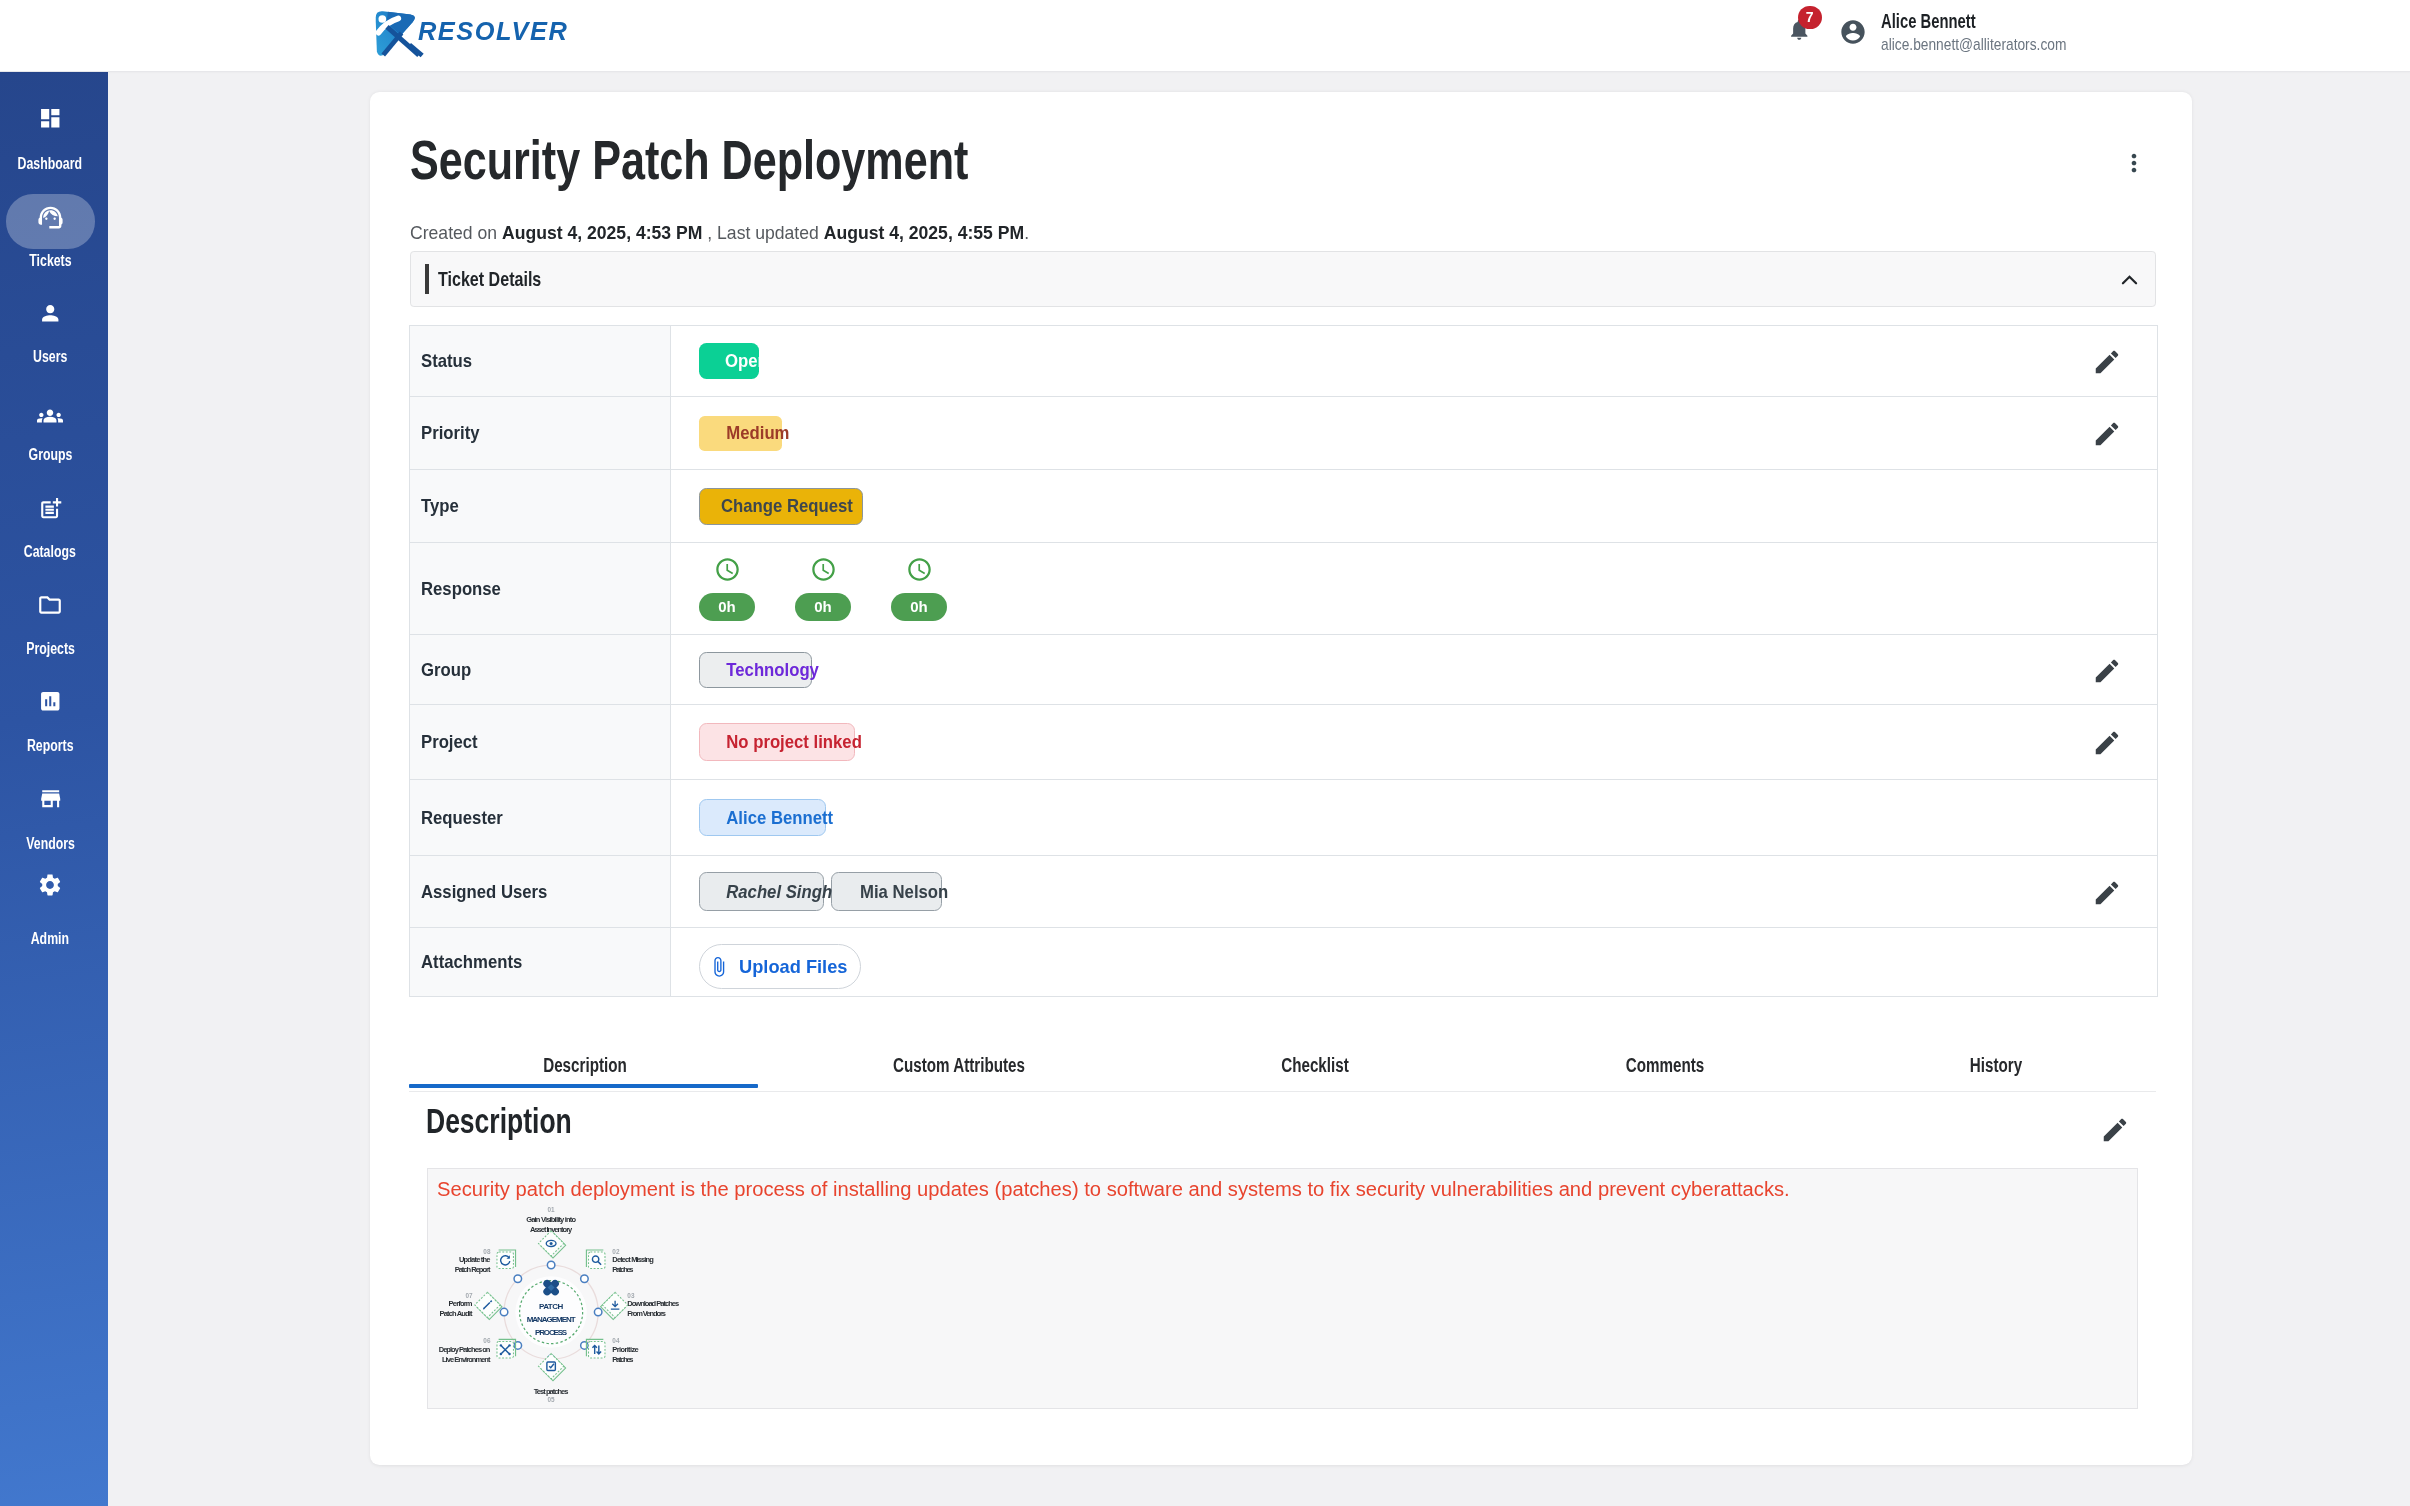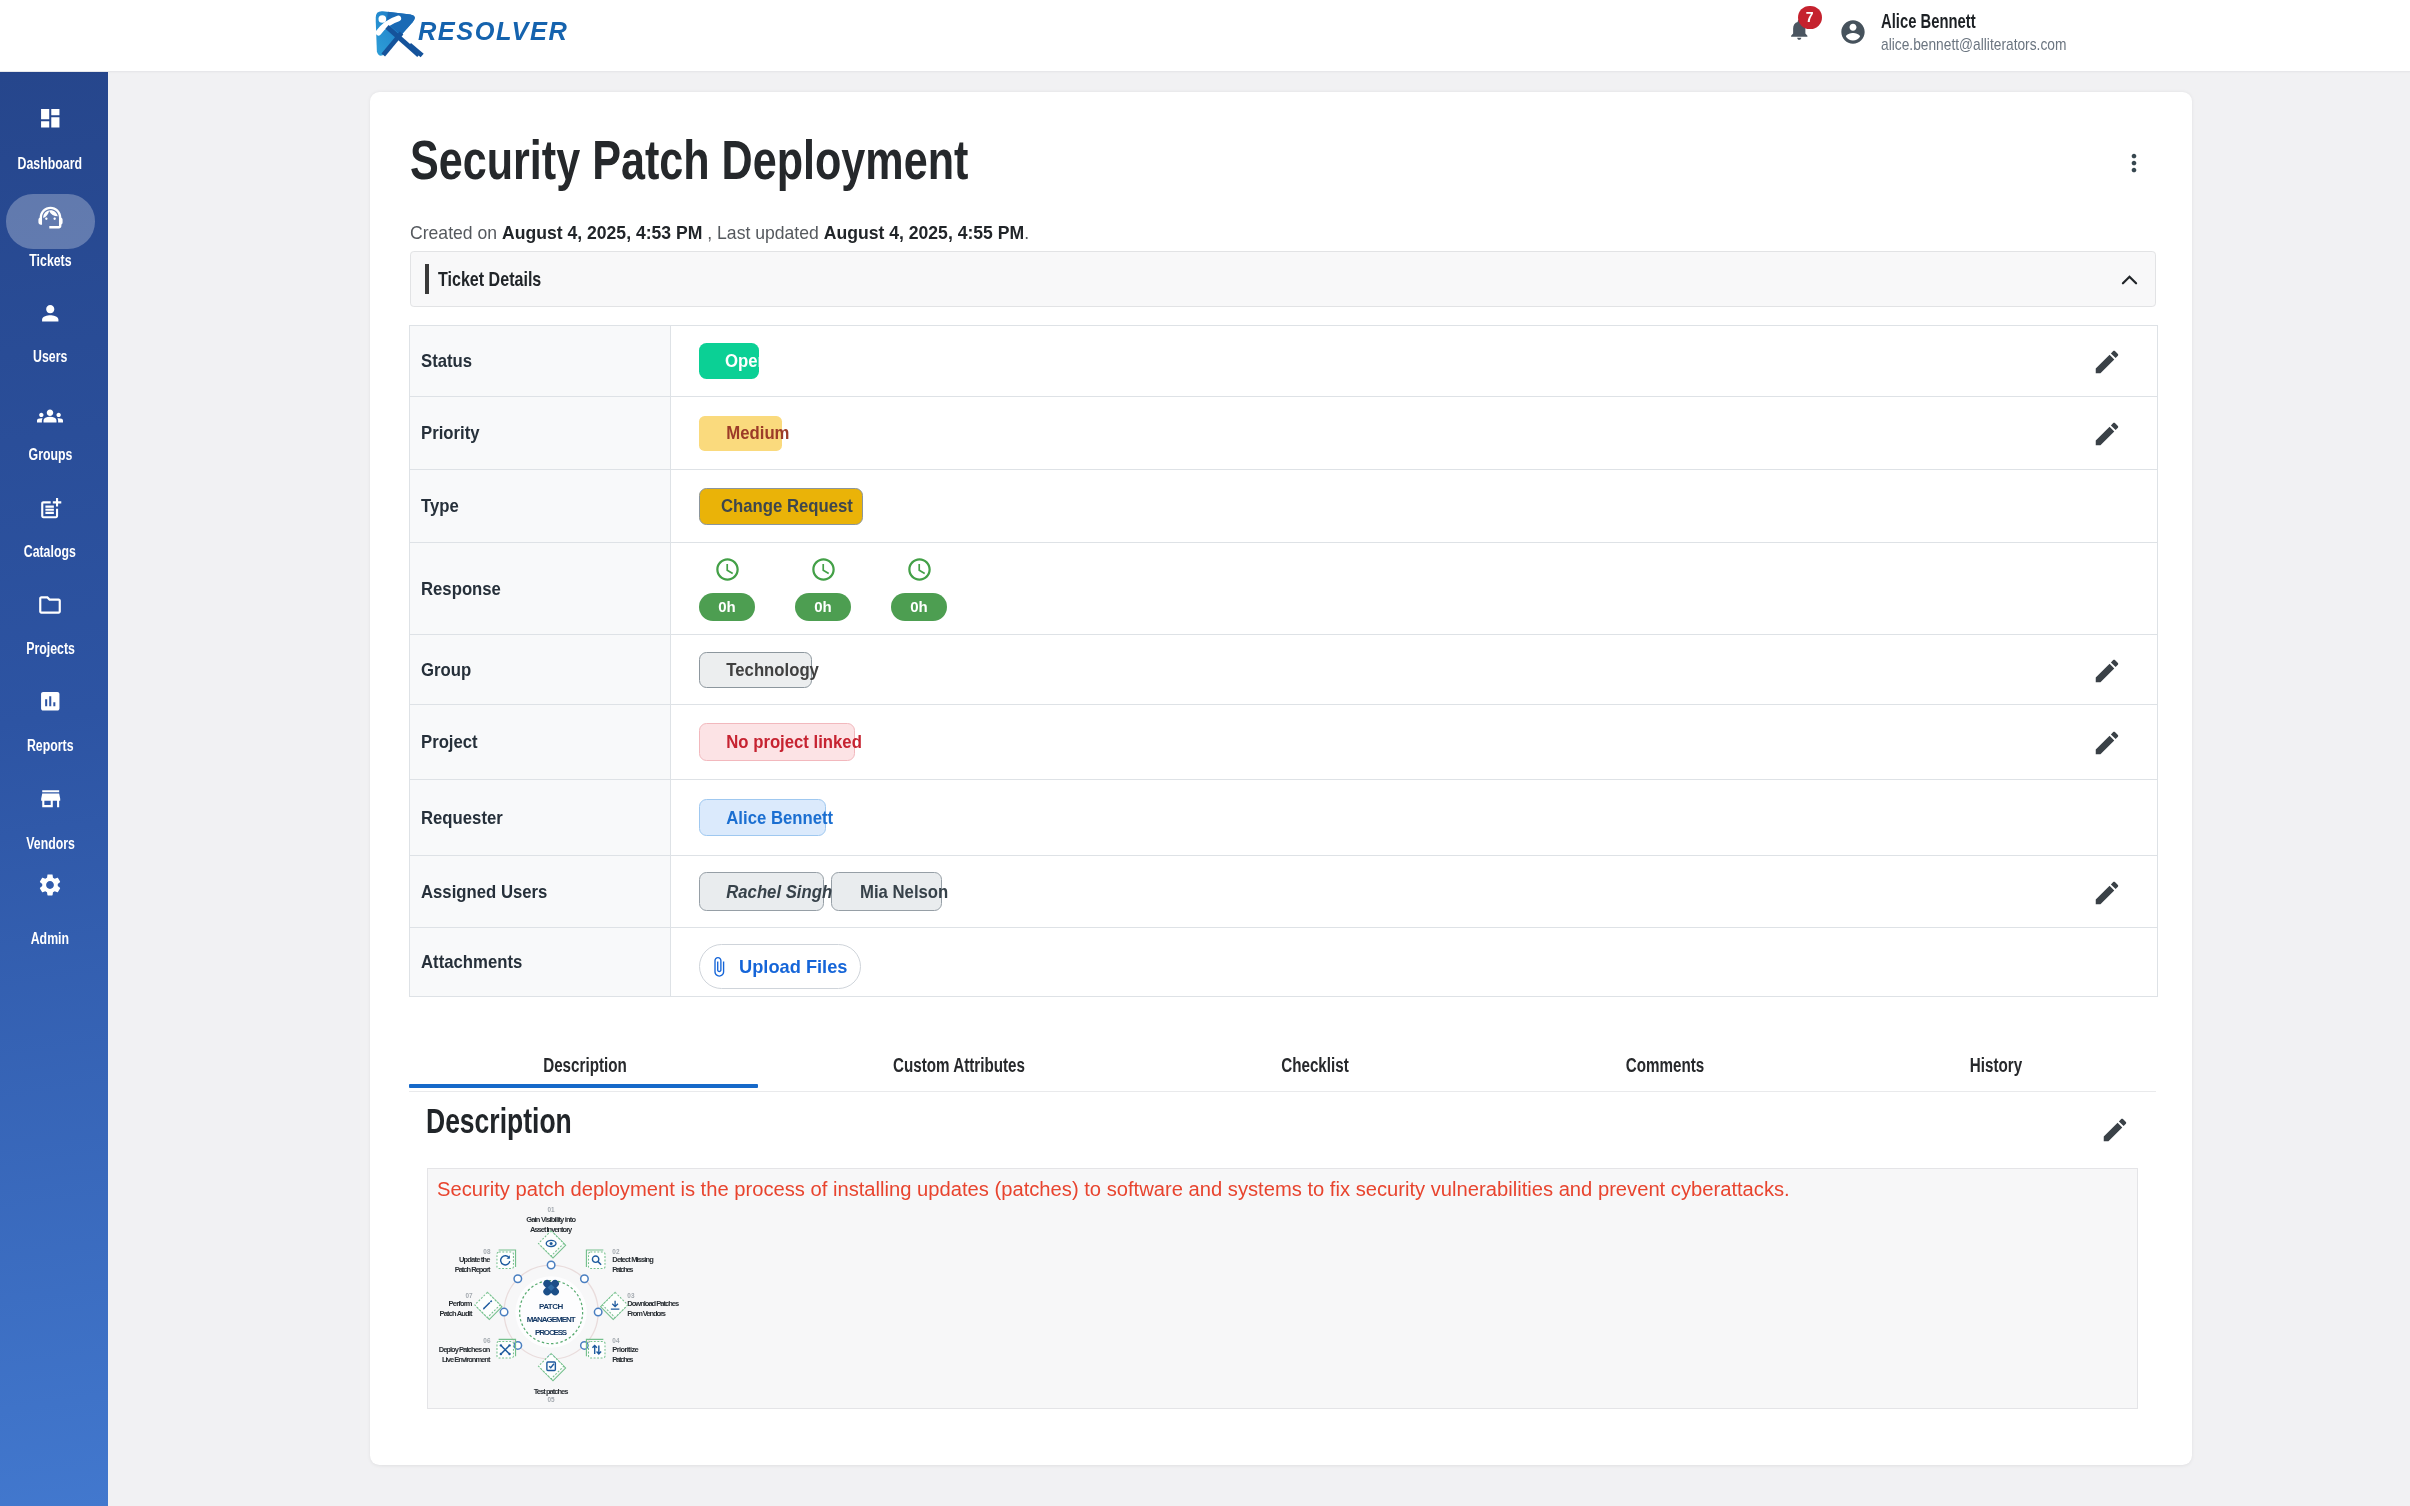--- a/index.html
+++ b/index.html
@@ -176,21 +176,21 @@
                   <path fill="#43a047" d="M11.99 2C6.47 2 2 6.48 2 12s4.47 10 9.99 10C17.52 22 22 17.52 22 12S17.52 2 11.99 2zM12 20c-4.42 0-8-3.58-8-8s3.58-8 8-8 8 3.58 8 8-3.58 8-8 8zm.5-13H11v6l5.25 3.15.75-1.23-4.5-2.67z"></path>
                 </svg>
           <div style="margin-top:6.6px;background:#4d9e51;color:#fff;font-size:15px;font-weight:700;border-radius:14px;height:28px;line-height:28px;">0h</div>
         </div>
       </div>
     </td>
         </tr>
     <tr style="height:70px">
           <td class="lbl"><span>Group</span></td>
           <td class="val">
-      <span class="chip" style="background:#eceeef;color:#404040;width:113px;height:36px;border:1.9px solid #8d979e;">
+      <span class="chip" style="background:#eceeef;color:#6d28d9;width:113px;height:36px;border:1.9px solid #8d979e;">
               <span>Technology</span>
             </span>
       <svg class="pencil" viewBox="0 0 24 24">
               <path fill="#3a4147" d="M3 17.25V21h3.75L17.81 9.94l-3.75-3.75L3 17.25zM20.71 7.04c.39-.39.39-1.02 0-1.41l-2.34-2.34c-.39-.39-1.02-.39-1.41 0l-1.83 1.83 3.75 3.75 1.83-1.83z"></path>
             </svg>
     </td>
         </tr>
     <tr style="height:75px">
           <td class="lbl"><span>Project</span></td>
           <td class="val">

